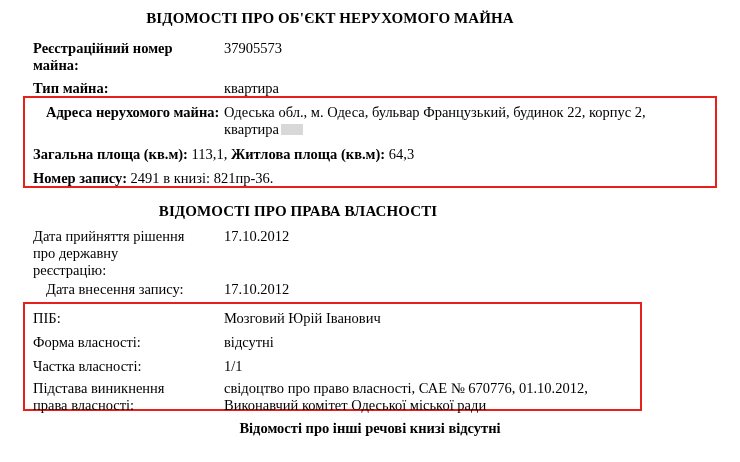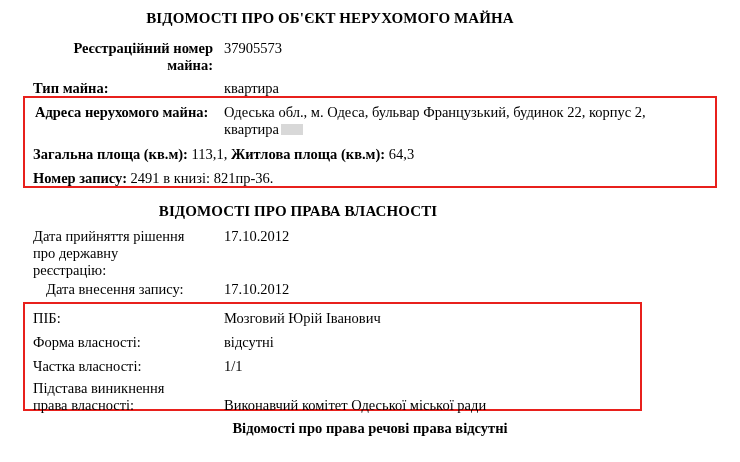--- a/index.html
+++ b/index.html
@@ -85,31 +85,31 @@
     font-weight: normal;
   }
 </style>
 </head>
 <body>
 
 <div class="page">
 
   <div class="title title-1">ВІДОМОСТІ ПРО ОБ'ЄКТ НЕРУХОМОГО МАЙНА</div>
 
-  <div class="lbl" style="top:40px; left:33px; width:180px;text-align:right;">
+  <div class="lbl" style="top:40px; left:33px; width:180px;">
     <span>Реєстраційний номер майна:</span>
   </div>
   <div class="val" style="top:40px; left:224px;">37905573</div>
 
   <div class="lbl" style="top:80px; left:33px;">Тип майна:</div>
   <div class="val" style="top:80px; left:224px;">квартира</div>
 
   <div class="box" style="top:96px; left:23px; width:694px; height:92px;"></div>
 
-  <div class="lbl" style="top:104px; left:35px; width:185px;">
+  <div class="lbl" style="top:104px; left:46px; width:185px;">
     <span>Адреса нерухомого майна:</span>
   </div>
   <div class="val" style="top:104px; left:224px; width:480px;">
     <span>Одеська обл., м. Одеса, бульвар Французький, будинок 22, корпус 2,</span><br>
     <span>квартира</span><span class="redact"></span>
   </div>
 
   <div class="lbl" style="top:146px; left:33px;">
     <span>Загальна площа (кв.м):</span>
     <span class="inline-norm">113,1</span><span class="inline-norm">,</span>
@@ -143,19 +143,19 @@
   <div class="val" style="top:334px; left:224px;">відсутні</div>
 
   <div class="lbl-n" style="top:358px; left:33px;">Частка власності:</div>
   <div class="val" style="top:358px; left:224px;">1/1</div>
 
   <div class="lbl-n" style="top:380px; left:33px; width:190px;">
     <span>Підстава виникнення</span><br>
     <span>права власності:</span>
   </div>
   <div class="val" style="top:380px; left:224px; width:400px;">
-    <br>
+    <span>свідоцтво про право власності, САЕ № 670776, 01.10.2012,</span><br>
     <span>Виконавчий комітет Одеської міської ради</span>
   </div>
 
-  <div class="footer-note">Відомості про права речові права відсутні</div>
+  <div class="footer-note">Відомості про інші речові книзі відсутні</div>
 
 </div>
 
 </body></html>

